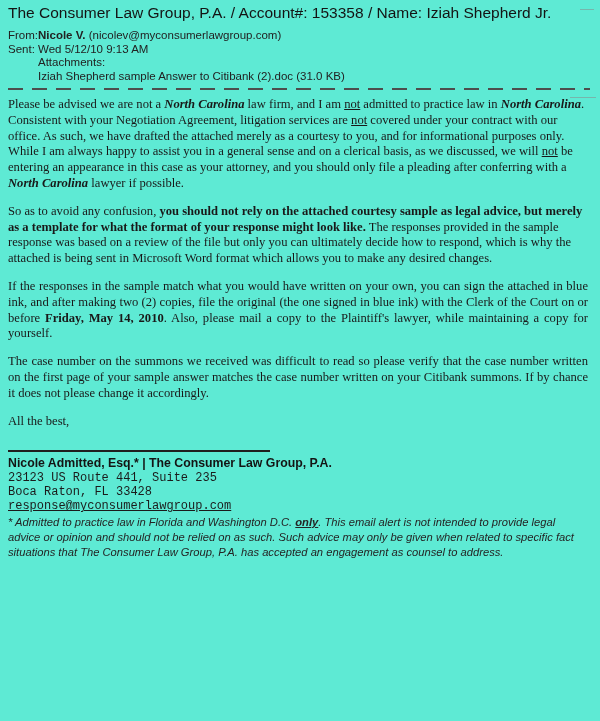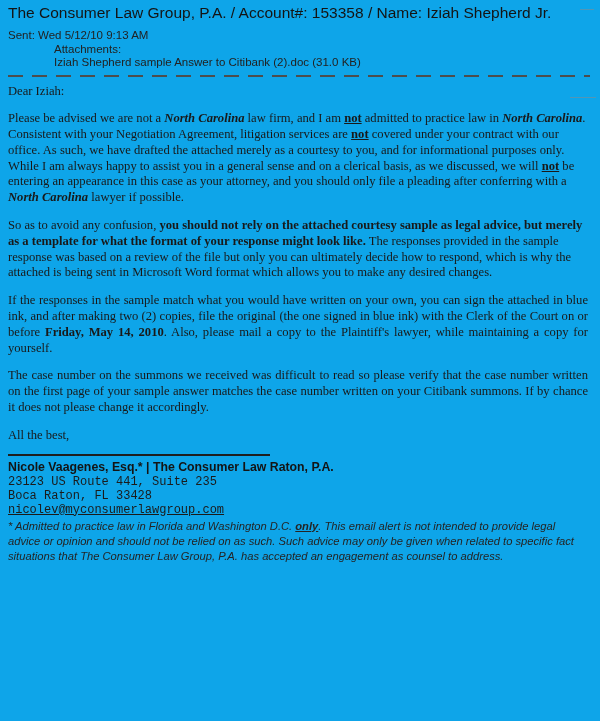--- a/index.html
+++ b/index.html
@@ -1,20 +1,20 @@
 <!DOCTYPE html>
 <html><head>
 <meta charset="utf-8">
 <style>
   html, body { margin: 0; padding: 0; background: #e9e9e6; }
   .page {
     position: relative;
     width: 600px; height: 721px;
     margin: 0 auto;
-    background: #0ea5e9;
+    background: #5eead4;
     box-sizing: border-box;
     padding: 4px 10px 0 8px;
     overflow: hidden;
     color: #1b1b1b;
   }
   
   .title {
     font-family: "Liberation Sans", sans-serif;
     font-size: 15.5px;
     color: #141414;
@@ -23,38 +23,38 @@
   }
   .meta {
     font-family: "Liberation Sans", sans-serif;
     font-size: 11.5px;
     line-height: 13.5px;
     color: #222;
   }
   .mrow { display: flex; }
   .mlabel { width: 30px; flex: none; }
   .mname { font-weight: bold; }
-  .attach { margin-left: 46px; }
+  .attach { margin-left: 30px; }
   .dashsep {
     height: 2px;
     margin: 5px 0 7px 0;
     background: repeating-linear-gradient(90deg, #4d4d4d 0 15px, transparent 15px 24px);
   }
   
   .letter {
     font-family: "Liberation Serif", serif;
     font-size: 12.6px;
     line-height: 15.8px;
     color: #191919;
   }
   .letter p { margin: 0 0 12px 0; padding-right: 2px; }
   .just { text-align: justify; }
   .b  { font-weight: bold; }
   .bi { font-weight: bold; font-style: italic; }
-  .bu { font-weight: bold; text-decoration: underline; }
+  .bu { font-weight: normal; text-decoration: underline; }
   .u  { text-decoration: underline; }
   
   .sig-rule {
     width: 262px; height: 2px;
     background: #1f1f1f;
     margin: 6px 0 4px 0;
   }
   .sig-name {
     font-family: "Liberation Sans", sans-serif;
     font-weight: bold;
@@ -90,51 +90,54 @@
 
 <div class="page">
 
   <div class="artifact a1"></div>
   <div class="artifact a2"></div>
 
   <div class="title">The Consumer Law Group, P.A. / Account#: 153358 / Name: Iziah Shepherd Jr.</div>
 
   <div class="meta">
     <div class="mrow">
+      <span class="mlabel">From:</span>
+      <span class="mval"><span class="mname">Nicole V.</span><span> (nicolev@myconsumerlawgroup.com)</span></span>
+    </div>
+    <div class="mrow">
       <span class="mlabel">Sent:</span>
       <span class="mval">Wed 5/12/10 9:13 AM</span>
     </div>
     <div class="attach">
       <div>Attachments:</div>
       <div>Iziah Shepherd sample Answer to Citibank (2).doc (31.0 KB)</div>
     </div>
   </div>
 
   <div class="dashsep"></div>
 
   <div class="letter">
-    <p>Dear Iziah:</p>
 
 
     <p><span>Please be advised we are not a </span><span class="bi">North Carolina</span><span> law firm, and I am </span><span class="bu">not</span><span> admitted to practice law in </span><span class="bi">North Carolina</span><span>.  Consistent with your Negotiation Agreement, litigation services are </span><span class="bu">not</span><span> covered under your contract with our office.  As such, we have drafted the attached merely as a courtesy to you, and for informational purposes only.  While I am always happy to assist you in a general sense and on a clerical basis, as we discussed, we will </span><span class="bu">not</span><span> be entering an appearance in this case as your attorney, and you should only file a pleading after conferring with a </span><span class="bi">North Carolina</span><span> lawyer if possible.</span></p>
 
     <p><span>So as to avoid any confusion, </span><span class="b">you should not rely on the attached courtesy sample as legal advice, but merely as a template for what the format of your response might look like.</span><span>  The responses provided in the sample response was based on a review of the file but only you can ultimately decide how to respond, which is why the attached is being sent in Microsoft Word format which allows you to make any desired changes.</span></p>
 
     <p class="just"><span>If the responses in the sample match what you would have written on your own, you can sign the attached in blue ink, and after making two (2) copies, file the original (the one signed in blue ink) with the Clerk of the Court on or before </span><span class="b">Friday, May 14, 2010</span><span>.  Also, please mail a copy to the Plaintiff's lawyer, while maintaining a copy for yourself.</span></p>
 
     <p class="just">The case number on the summons we received was difficult to read so please verify that the case number written on the first page of your sample answer matches the case number written on your Citibank summons.  If by chance it does not please change it accordingly.</p>
 
 
 
-    <p style="margin-bottom:10px">All the best,</p>
+    <p style="margin-bottom:21px">All the best,</p>
   </div>
 
   <div class="sig-rule"></div>
 
   <div>
-    <div class="sig-name">Nicole Vaagenes, Esq.* | The Consumer Law Raton, P.A.</div>
+    <div class="sig-name">Nicole Admitted, Esq.* | The Consumer Law Group, P.A.</div>
     <div class="sig-line">23123 US Route 441, Suite 235</div>
     <div class="sig-line">Boca Raton, FL 33428</div>
-    <div class="sig-line u">nicolev@myconsumerlawgroup.com</div>
+    <div class="sig-line u">response@myconsumerlawgroup.com</div>
     <div class="disclaimer"><span>* Admitted to practice law in Florida and Washington D.C. </span><span class="bu">only</span><span>.  This email alert is not intended to provide legal advice or opinion and should not be relied on as such.  Such advice may only be given when related to specific fact situations that The Consumer Law Group, P.A. has accepted an engagement as counsel to address.</span></div>
   </div>
 
 </div>
 
 </body></html>

